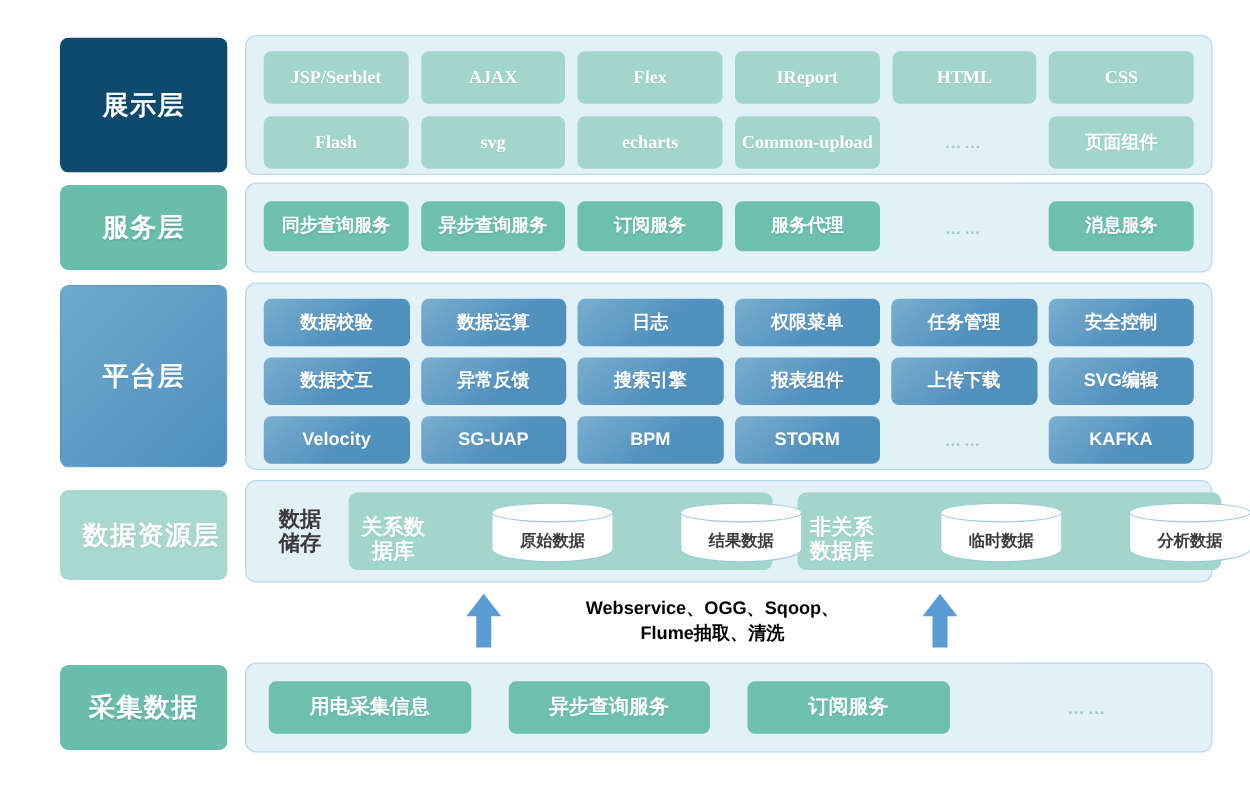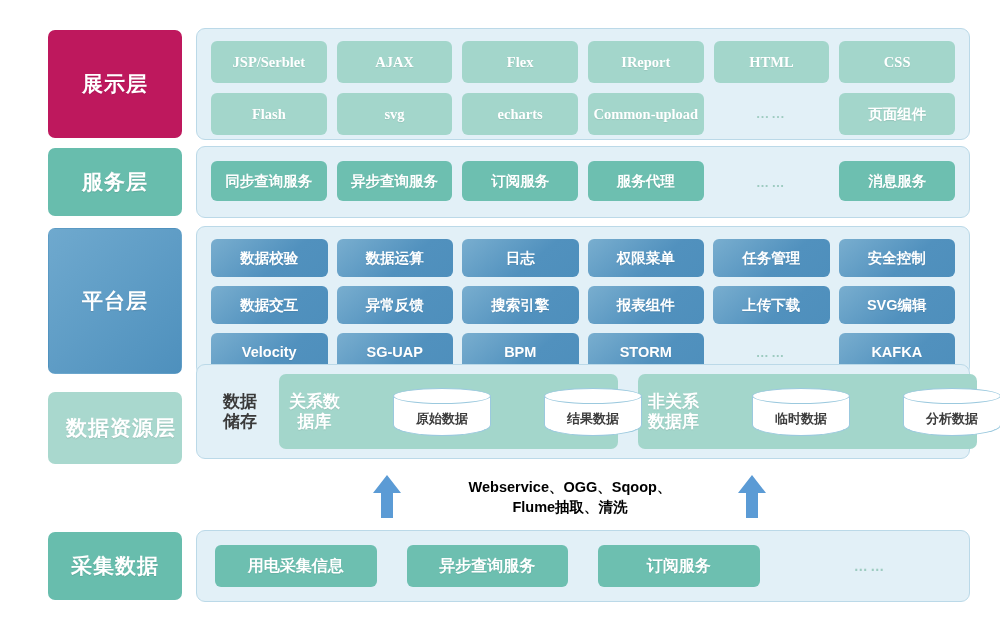--- a/index.html
+++ b/index.html
@@ -23,21 +23,21 @@
     display: flex;
     align-items: center;
     justify-content: center;
     color: #ffffff;
     font-weight: bold;
     font-size: 21px;
     letter-spacing: 1px;
     text-shadow: 0 1px 1px rgba(0,0,0,.10);
     border: 1px solid rgba(255,255,255,0);
   }
-  .label-mint      { background: #be185d; }
+  .label-mint      { background: #0c4a6e; }
   .label-teal      { background: #68BDAD; }
   .label-blue      { background: linear-gradient(135deg,#6FA9CE 0%,#4E90BD 100%); }
   .label-mint-soft { background: #A9D8CE; }
 
   .panel {
     position: absolute;
     left: 196px;
     right: 30px;
     background: #E2F0F7;
     border: 1px solid #BBD9E8;
@@ -94,42 +94,42 @@
   #panel-service .chip { height: 40px; }
 
   
   #row-platform-label { top: 228px; height: 146px; }
   #panel-platform     { top: 226px; height: 150px; }
   #panel-platform .grid { grid-template-rows: repeat(3,1fr); gap: 9px; }
   #panel-platform .chip { height: 38px; }
 
   
   #row-datares-label { top: 392px; height: 72px; padding-left: 12px; }
-  #panel-datares     { top: 364px; height: 95px; }
+  #panel-datares     { top: 384px; height: 82px; }
   #datares-inner {
     position: absolute;
     left: 14px; right: 14px; top: 9px; bottom: 9px;
     display: flex;
     align-items: stretch;
     gap: 10px;
   }
   .store-title {
     flex: 0 0 58px;
     display: flex;
     align-items: center;
     justify-content: center;
     color: #3a3a3a;
     font-weight: bold;
     font-size: 17px;
     line-height: 1.12;
     text-align: center;
   }
   .db-group {
     display: flex;
-    align-items: center;
+    align-items: flex-end;
     gap: 9px;
     background: #A3D6CB;
     border-radius: 7px;
     padding: 6px 10px;
   }
   .db-group-name {
     color: #ffffff;
     font-weight: bold;
     font-size: 17px;
     line-height: 1.12;

